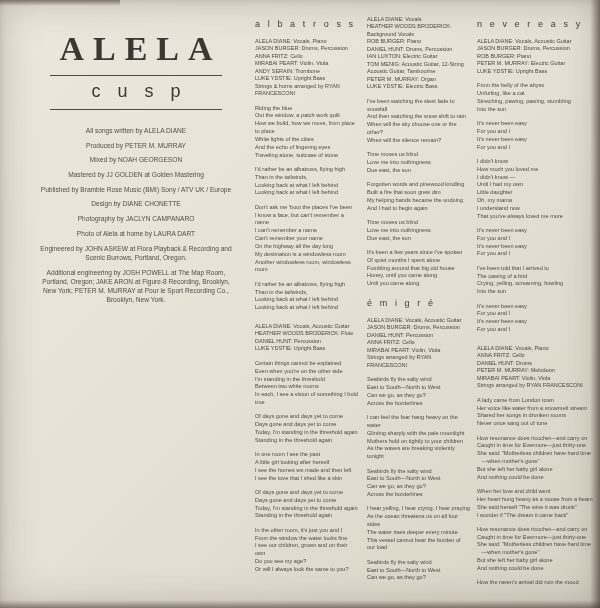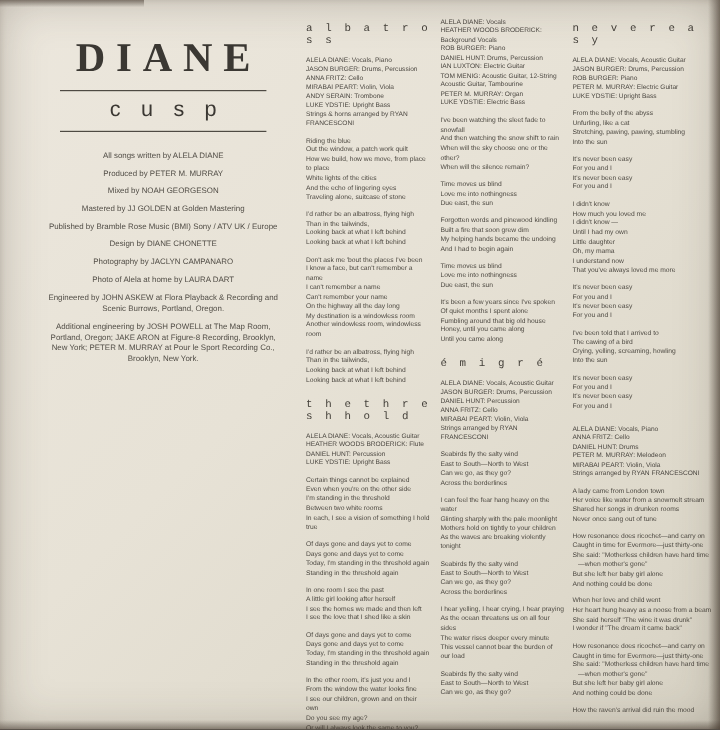--- a/index.html
+++ b/index.html
@@ -26,34 +26,34 @@
   .panel-credits{margin-top:16px;}
   .credit{font-size:6.6px;line-height:1.4;margin:0 14px 5.5px;color:#514d46;}
 
   
   .col{position:absolute;top:16px;}
   .col-1{left:255px;width:104px;}
   .col-2{left:367px;width:103px;}
   .col-3{left:477px;width:116px;}
   .song{margin-bottom:11px;}
   .song-title{font-size:9px;font-weight:400;letter-spacing:2.6px;color:#44403a;
-    margin:4px 0 8px;line-height:1.1;font-family:Liberation Mono, monospace;}
+    margin:4px 0 8px;line-height:1.1;}
   .song-credits{margin:0 0 7px;}
   .song-credit{font-size:5.5px;line-height:1.36;color:#4c4842;}
   .stanza{margin:0 0 6.5px;}
   .lyric{font-size:5.6px;line-height:1.4;color:#4e4a43;white-space:pre-wrap;}
 </style>
 </head>
 <body>
 
 <div id="stage">
 
   <div class="panel">
     <div class="artist">
-      <div>DIANE</div>
+      <div>ALELA</div>
     </div>
     <div class="rule"></div>
     <div class="album">cusp</div>
     <div class="rule"></div>
     <div class="panel-credits">
         <p class="credit">All songs written by ALELA DIANE</p>
         <p class="credit">Produced by PETER M. MURRAY</p>
         <p class="credit">Mixed by NOAH GEORGESON</p>
         <p class="credit">Mastered by JJ GOLDEN at Golden Mastering</p>
         <p class="credit">Published by Bramble Rose Music (BMI) Sony / ATV UK / Europe</p>
@@ -101,21 +101,20 @@
           <div class="lyric">Another windowless room, windowless room</div>
         </div>
         <div class="stanza">
           <div class="lyric">I'd rather be an albatross, flying high</div>
           <div class="lyric">Than in the tailwinds,</div>
           <div class="lyric">Looking back at what I left behind</div>
           <div class="lyric">Looking back at what I left behind</div>
         </div>
       </section>
       <section class="song">
-        <h2 class="song-title">t h e   t h r e s h h o l d</h2>
         <div class="song-credits">
           <div class="song-credit">ALELA DIANE: Vocals, Acoustic Guitar</div>
           <div class="song-credit">HEATHER WOODS BRODERICK: Flute</div>
           <div class="song-credit">DANIEL HUNT: Percussion</div>
           <div class="song-credit">LUKE YDSTIE: Upright Bass</div>
         </div>
         <div class="stanza">
           <div class="lyric">Certain things cannot be explained</div>
           <div class="lyric">Even when you're on the other side</div>
           <div class="lyric">I'm standing in the threshold</div>

